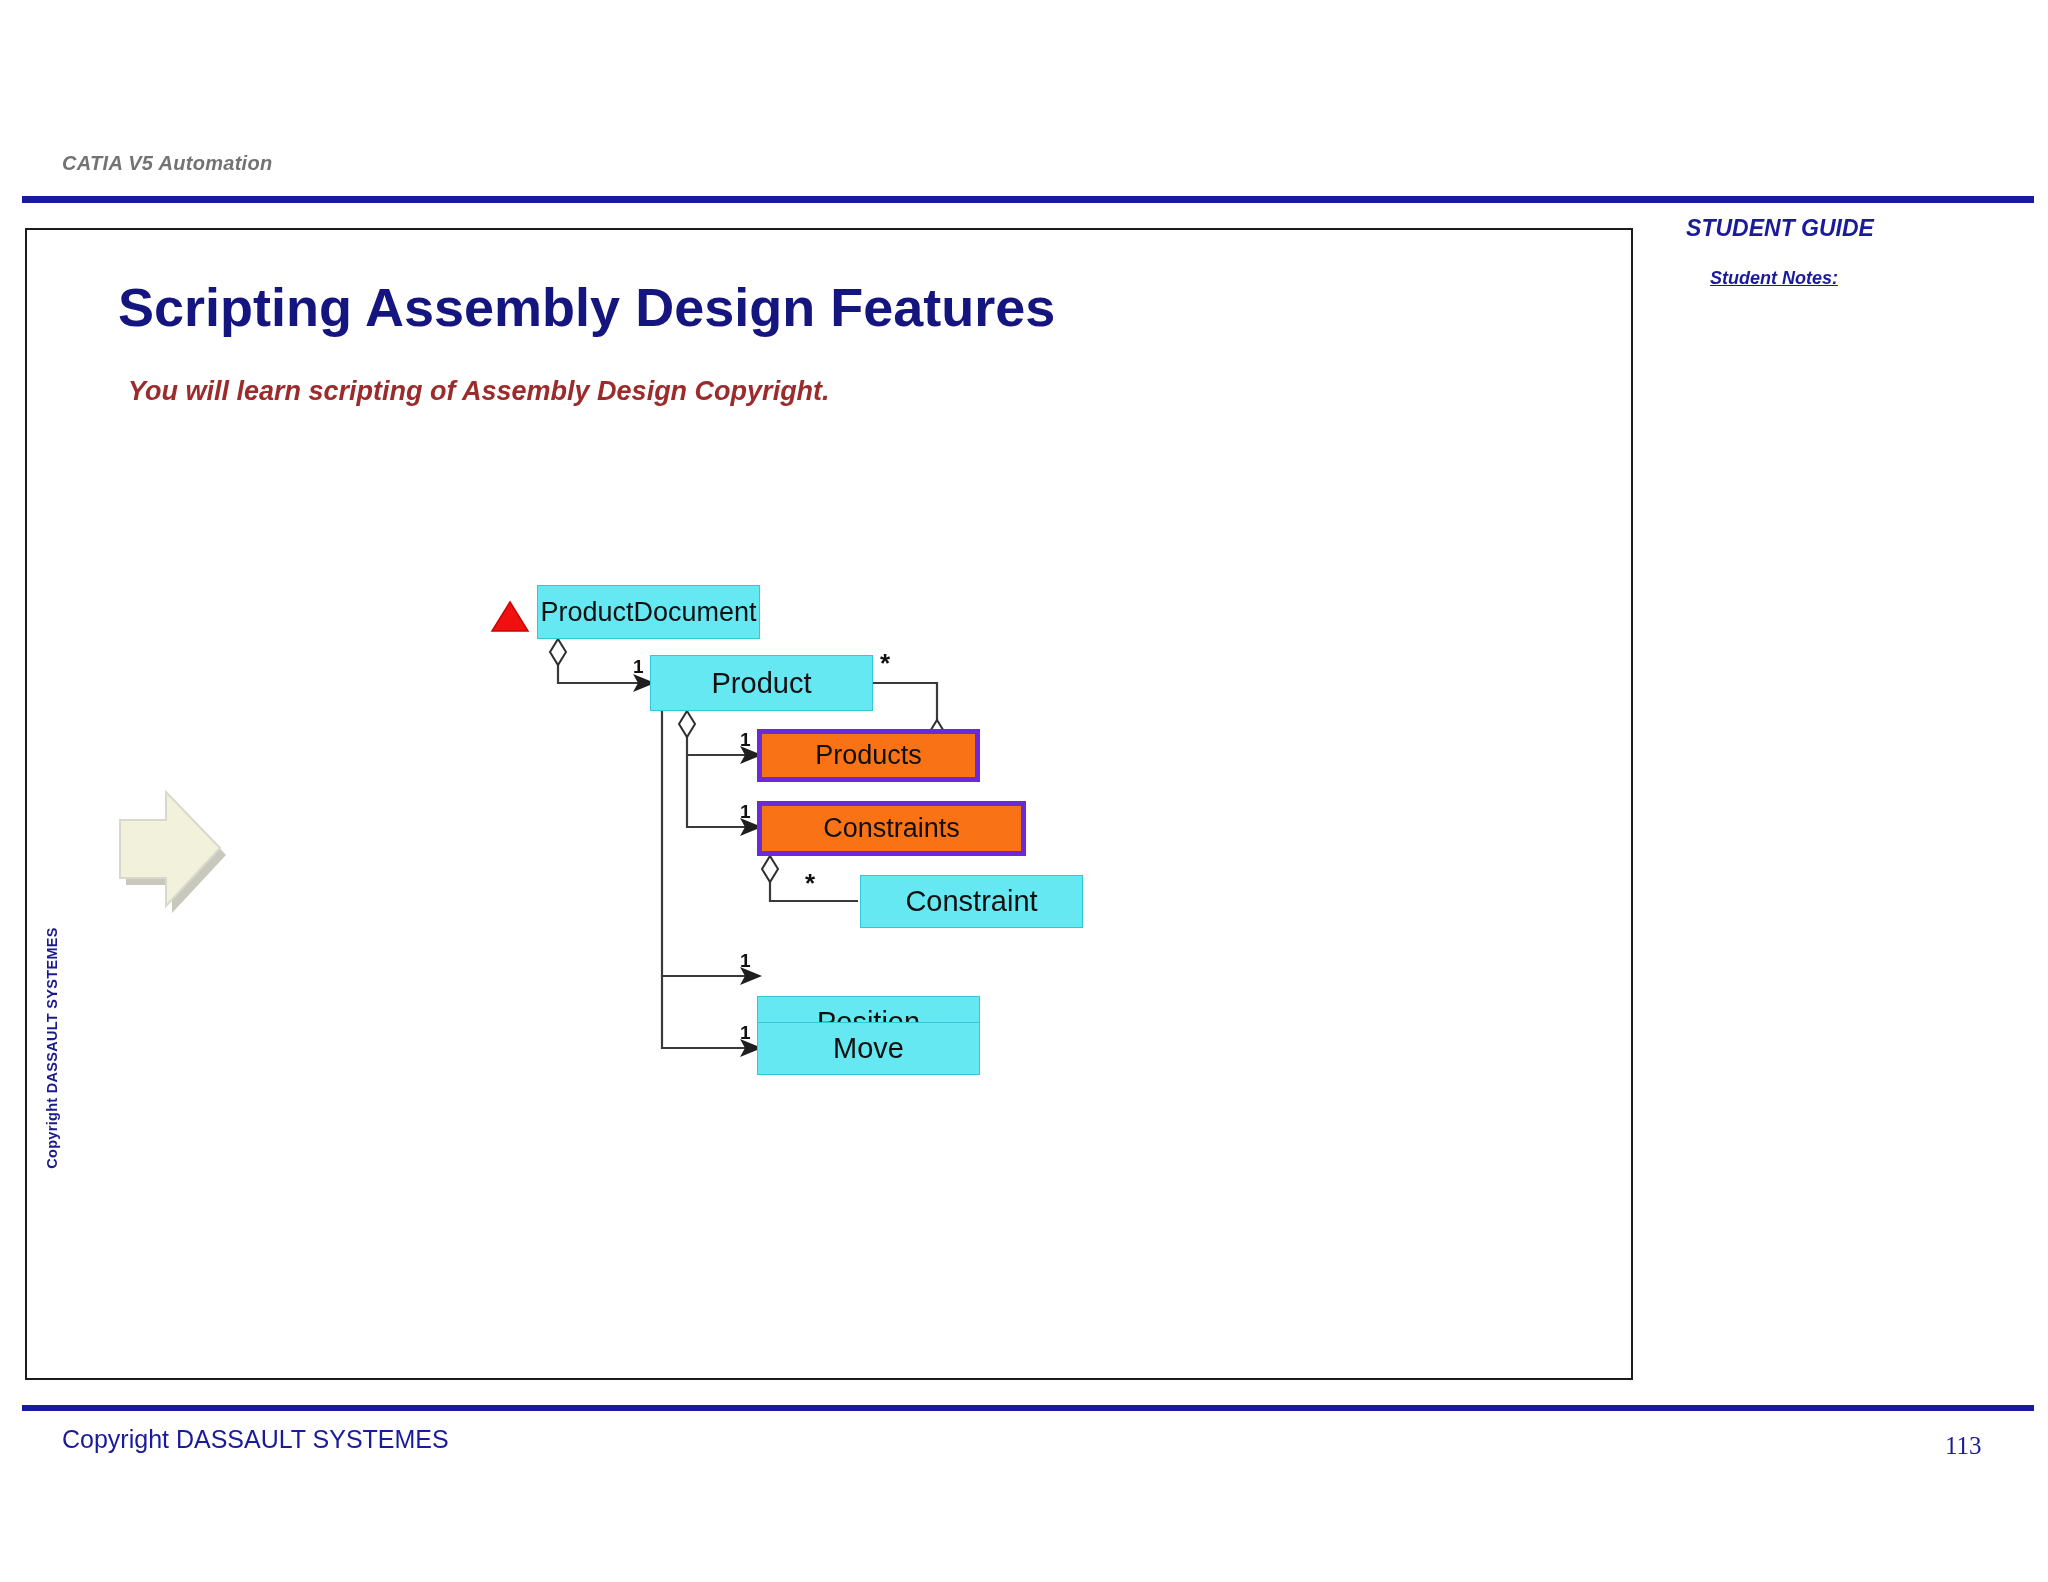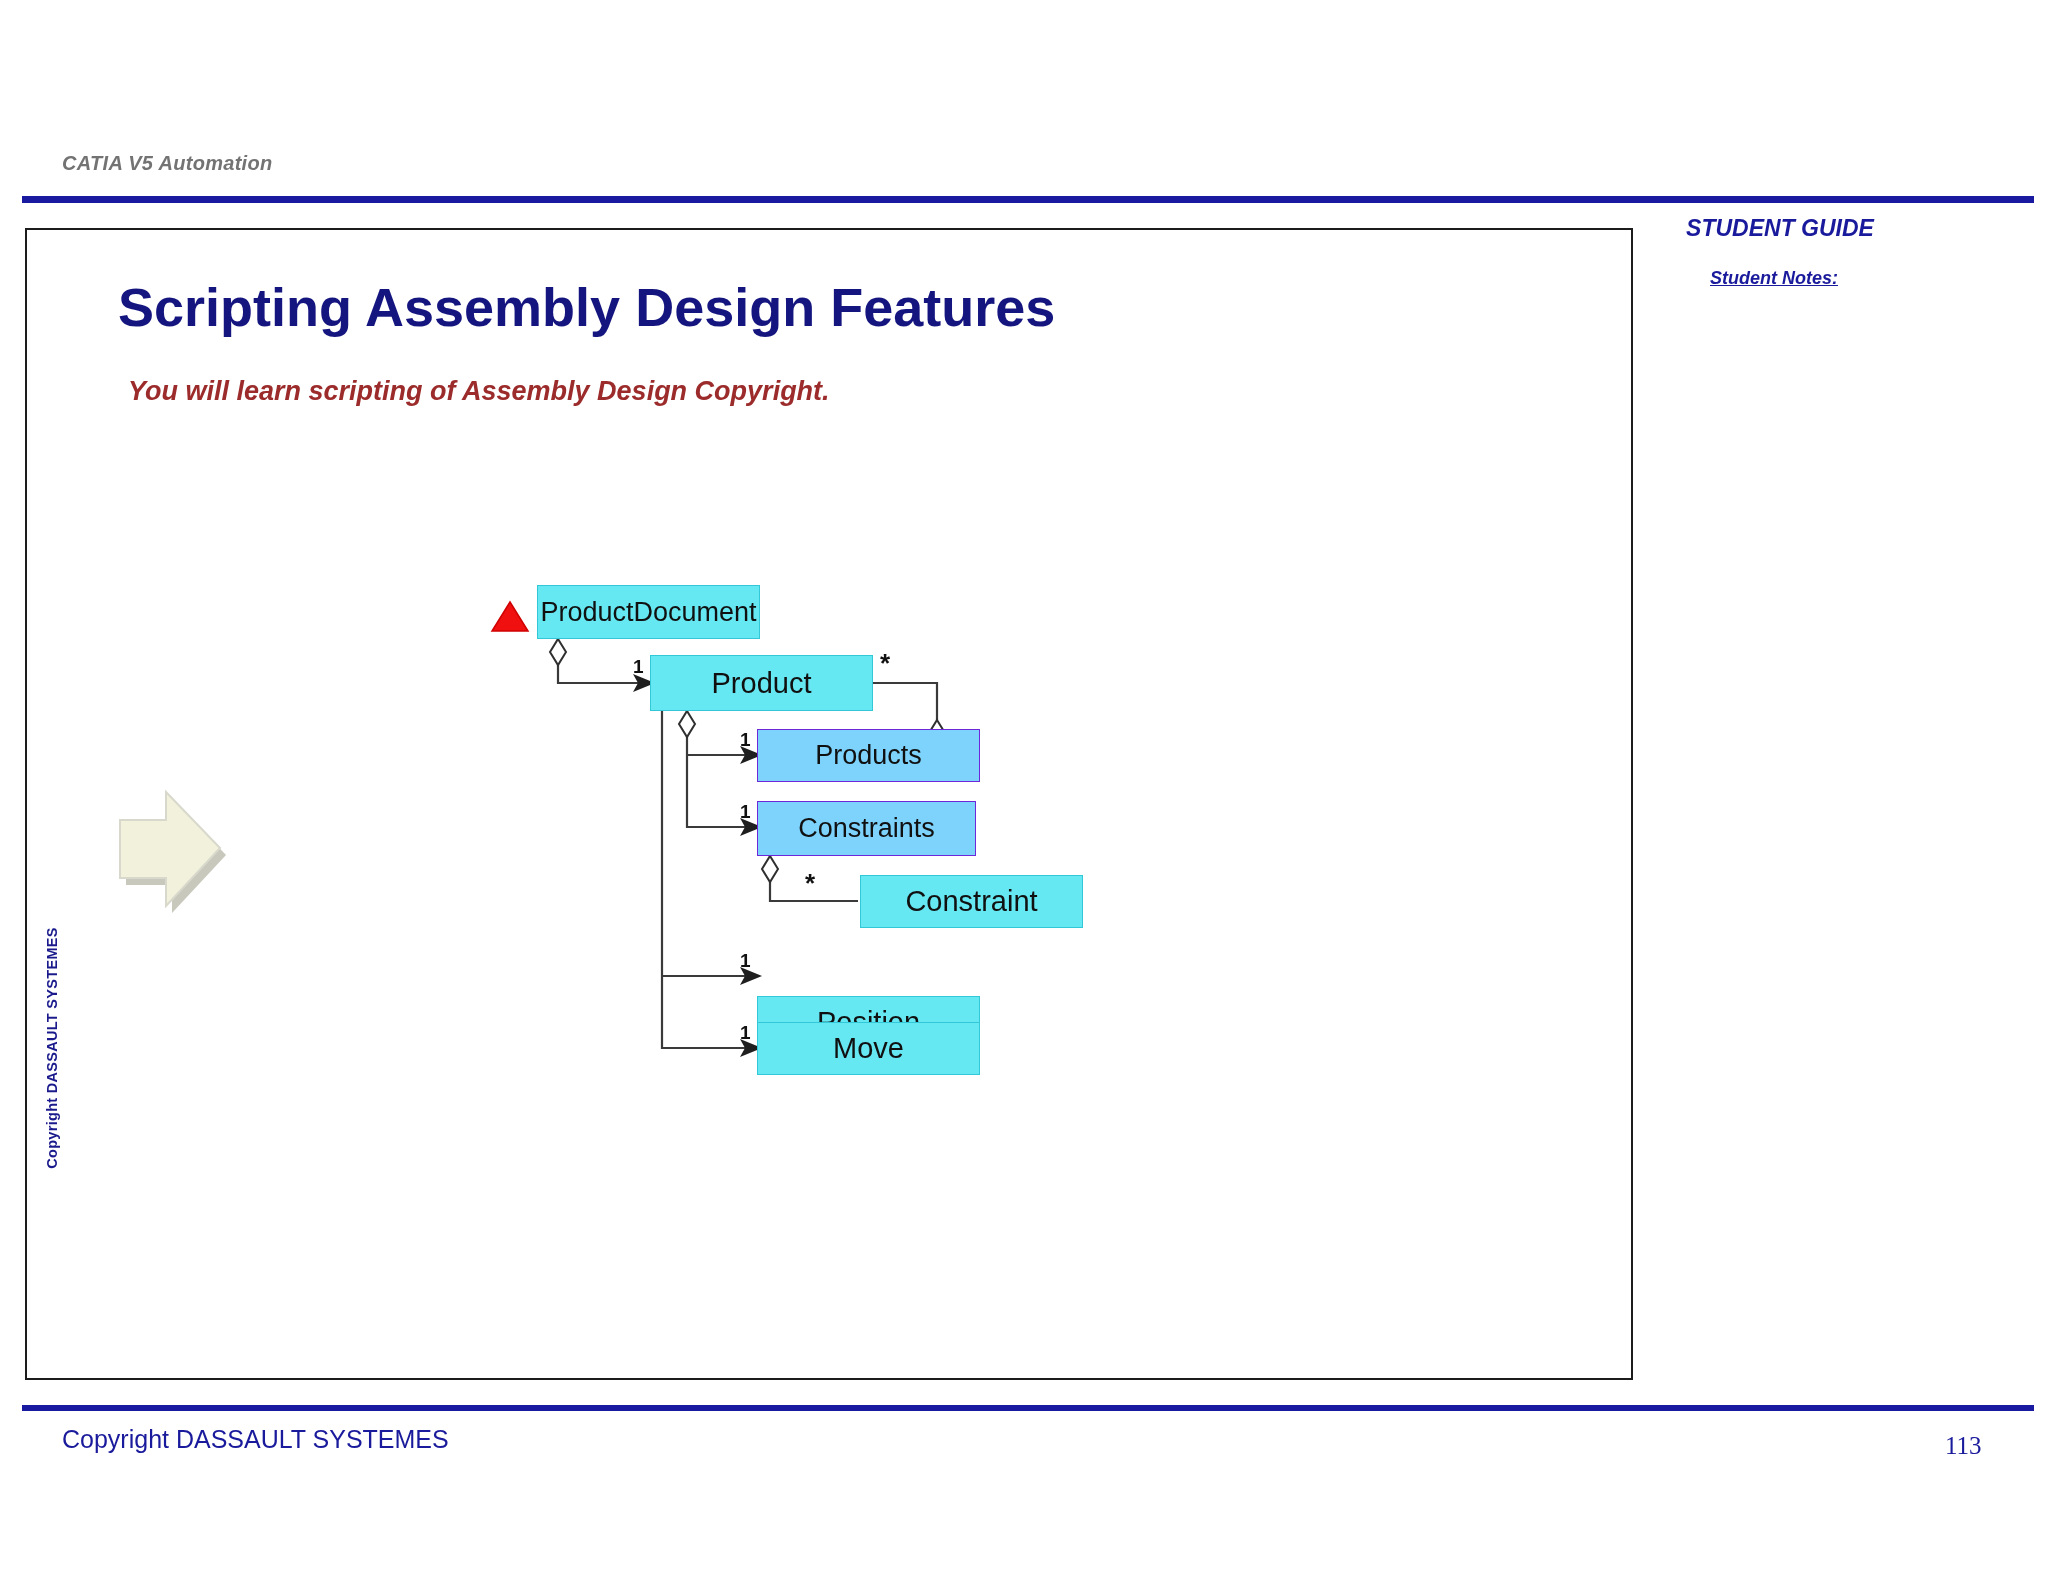--- a/index.html
+++ b/index.html
@@ -61,21 +61,21 @@
   
   #uml-diagram{
     position:absolute;left:470px;top:570px;width:620px;height:530px;
   }
   .uml-box{
     position:absolute;box-sizing:border-box;
     display:flex;align-items:center;justify-content:center;
     color:#101010;white-space:nowrap;
   }
   .uml-box.cyan{background:#66e8f2;border:1px solid #33c8d8;}
-  .uml-box.yellow{background:#7dd3fc;border:1px solid #6d28d9;}
+  .uml-box.yellow{background:#f97316;border:5px solid #6d28d9;}
   .uml-box.thin{font-weight:normal;}
   .uml-box.bold{font-weight:normal;}
 
   
   #footer-rule{
     position:absolute;left:22px;top:1405px;width:2012px;height:6px;
     background:#1a1aa0;
   }
   #footer-copyright{
     position:absolute;left:62px;top:1425px;
@@ -157,21 +157,21 @@
   <svg width="40" height="34" viewBox="0 0 40 34" style="position:absolute;left:20px;top:30px;">
     <polygon points="20,2 38,31 2,31" fill="#f01010" stroke="#d00000" stroke-width="1.5"></polygon>
   </svg>
 
   <div class="uml-box cyan thin" style="left:67px;top:15px;width:223px;height:54px;font-size:27px;">ProductDocument</div>
 
   <div class="uml-box cyan bold" style="left:180px;top:85px;width:223px;height:56px;font-size:29px;">Product</div>
 
   <div class="uml-box yellow thin" style="left:287px;top:159px;width:223px;height:53px;font-size:27px;">Products</div>
 
-  <div class="uml-box yellow thin" style="left:287px;top:231px;width:219px;height:55px;font-size:27px;">Constraints</div>
+  <div class="uml-box yellow thin" style="left:287px;top:231px;width:269px;height:55px;font-size:27px;">Constraints</div>
 
   <div class="uml-box cyan bold" style="left:390px;top:305px;width:223px;height:53px;font-size:29px;">Constraint</div>
 
   <div class="uml-box cyan bold" style="left:287px;top:380px;width:223px;height:53px;font-size:29px;margin-top:46px;">Position</div>
 
   <div class="uml-box cyan bold" style="left:287px;top:452px;width:223px;height:53px;font-size:29px;">Move</div>
 </div>
 
 <div id="footer-rule"></div>
 <div id="footer-copyright">Copyright DASSAULT SYSTEMES</div>

